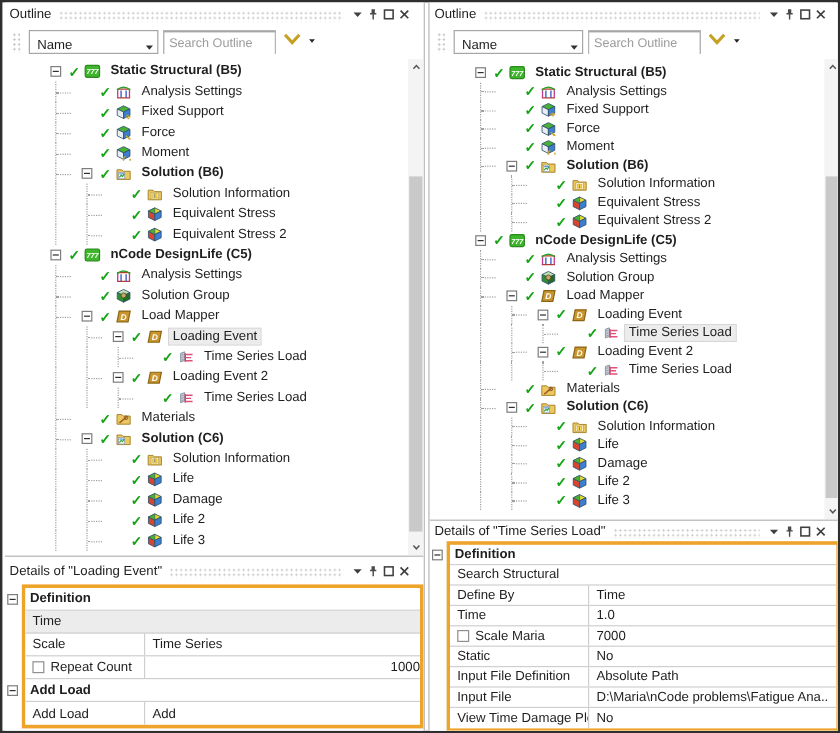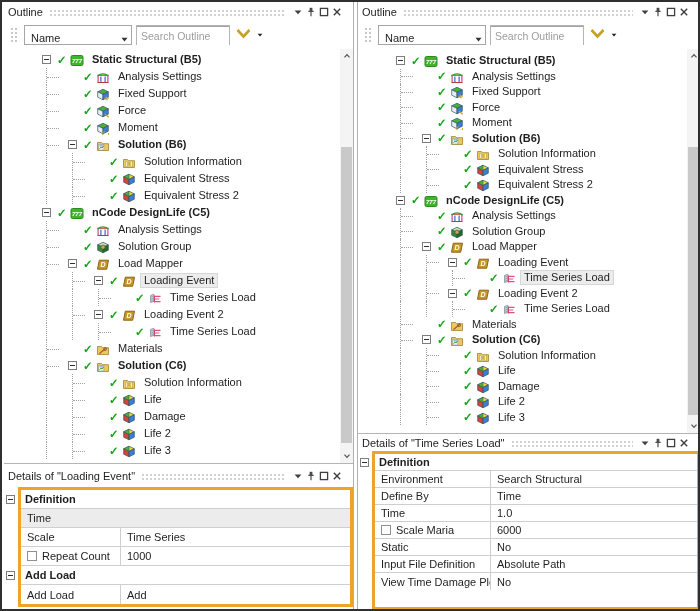--- a/index.html
+++ b/index.html
@@ -511,21 +511,21 @@
           </div>
           <div class="drow gray" style="height: 19px;">
             <span class="dvalue">Time</span>
           </div>
           <div class="drow" style="height: 19px;">
             <span class="dlabel" style="width: 100px;">
               <span>Scale</span>
             </span>
             <span class="dvalue">Time Series</span>
           </div>
-          <div class="drow" style="height: 19px;">
+          <div class="drow" style="height: 19px; text-align: right;">
             <span class="dlabel" style="width: 100px;">
               <span class="dcheck"></span>
               <span>Repeat Count</span>
             </span>
             <span class="dvalue">1000</span>
           </div>
           <div class="drow" style="height: 19px;">
             <span class="dcat">Add Load</span>
           </div>
           <div class="drow" style="height: 19px;">
@@ -966,55 +966,58 @@
     </div>
     <div class="dwrap" id="detR" style="top:449px;height:159px;">
       <div class="dgutter">
           <span class="dminus" style="top: 7px;"></span>
         </div>
       <div class="dtable">
           <div class="drow" style="height: 17px;">
             <span class="dcat">Definition</span>
           </div>
           <div class="drow" style="height: 17px;">
-            <span class="dlabel" style="width: 116px;">
-              <span>Environment</span>
-            </span>
             <span class="dvalue">Search Structural</span>
           </div>
           <div class="drow" style="height: 17px;">
             <span class="dlabel" style="width: 116px;">
               <span>Define By</span>
             </span>
             <span class="dvalue">Time</span>
           </div>
           <div class="drow" style="height: 17px;">
             <span class="dlabel" style="width: 116px;">
               <span>Time</span>
             </span>
             <span class="dvalue">1.0</span>
           </div>
           <div class="drow" style="height: 17px;">
             <span class="dlabel" style="width: 116px;">
               <span class="dcheck"></span>
               <span>Scale Maria</span>
             </span>
-            <span class="dvalue">6000</span>
+            <span class="dvalue">7000</span>
           </div>
           <div class="drow" style="height: 17px;">
             <span class="dlabel" style="width: 116px;">
               <span>Static</span>
             </span>
             <span class="dvalue">No</span>
           </div>
           <div class="drow" style="height: 17px;">
             <span class="dlabel" style="width: 116px;">
               <span>Input File Definition</span>
             </span>
             <span class="dvalue">Absolute Path</span>
+          </div>
+          <div class="drow" style="height: 17px;">
+            <span class="dlabel" style="width: 116px;">
+              <span>Input File</span>
+            </span>
+            <span class="dvalue">D:\Maria\nCode problems\Fatigue Ana..</span>
           </div>
           <div class="drow" style="height: 17px;">
             <span class="dlabel" style="width: 116px;">
               <span>View Time Damage Plot</span>
             </span>
             <span class="dvalue">No</span>
           </div>
         </div>
     </div>
   </section>

